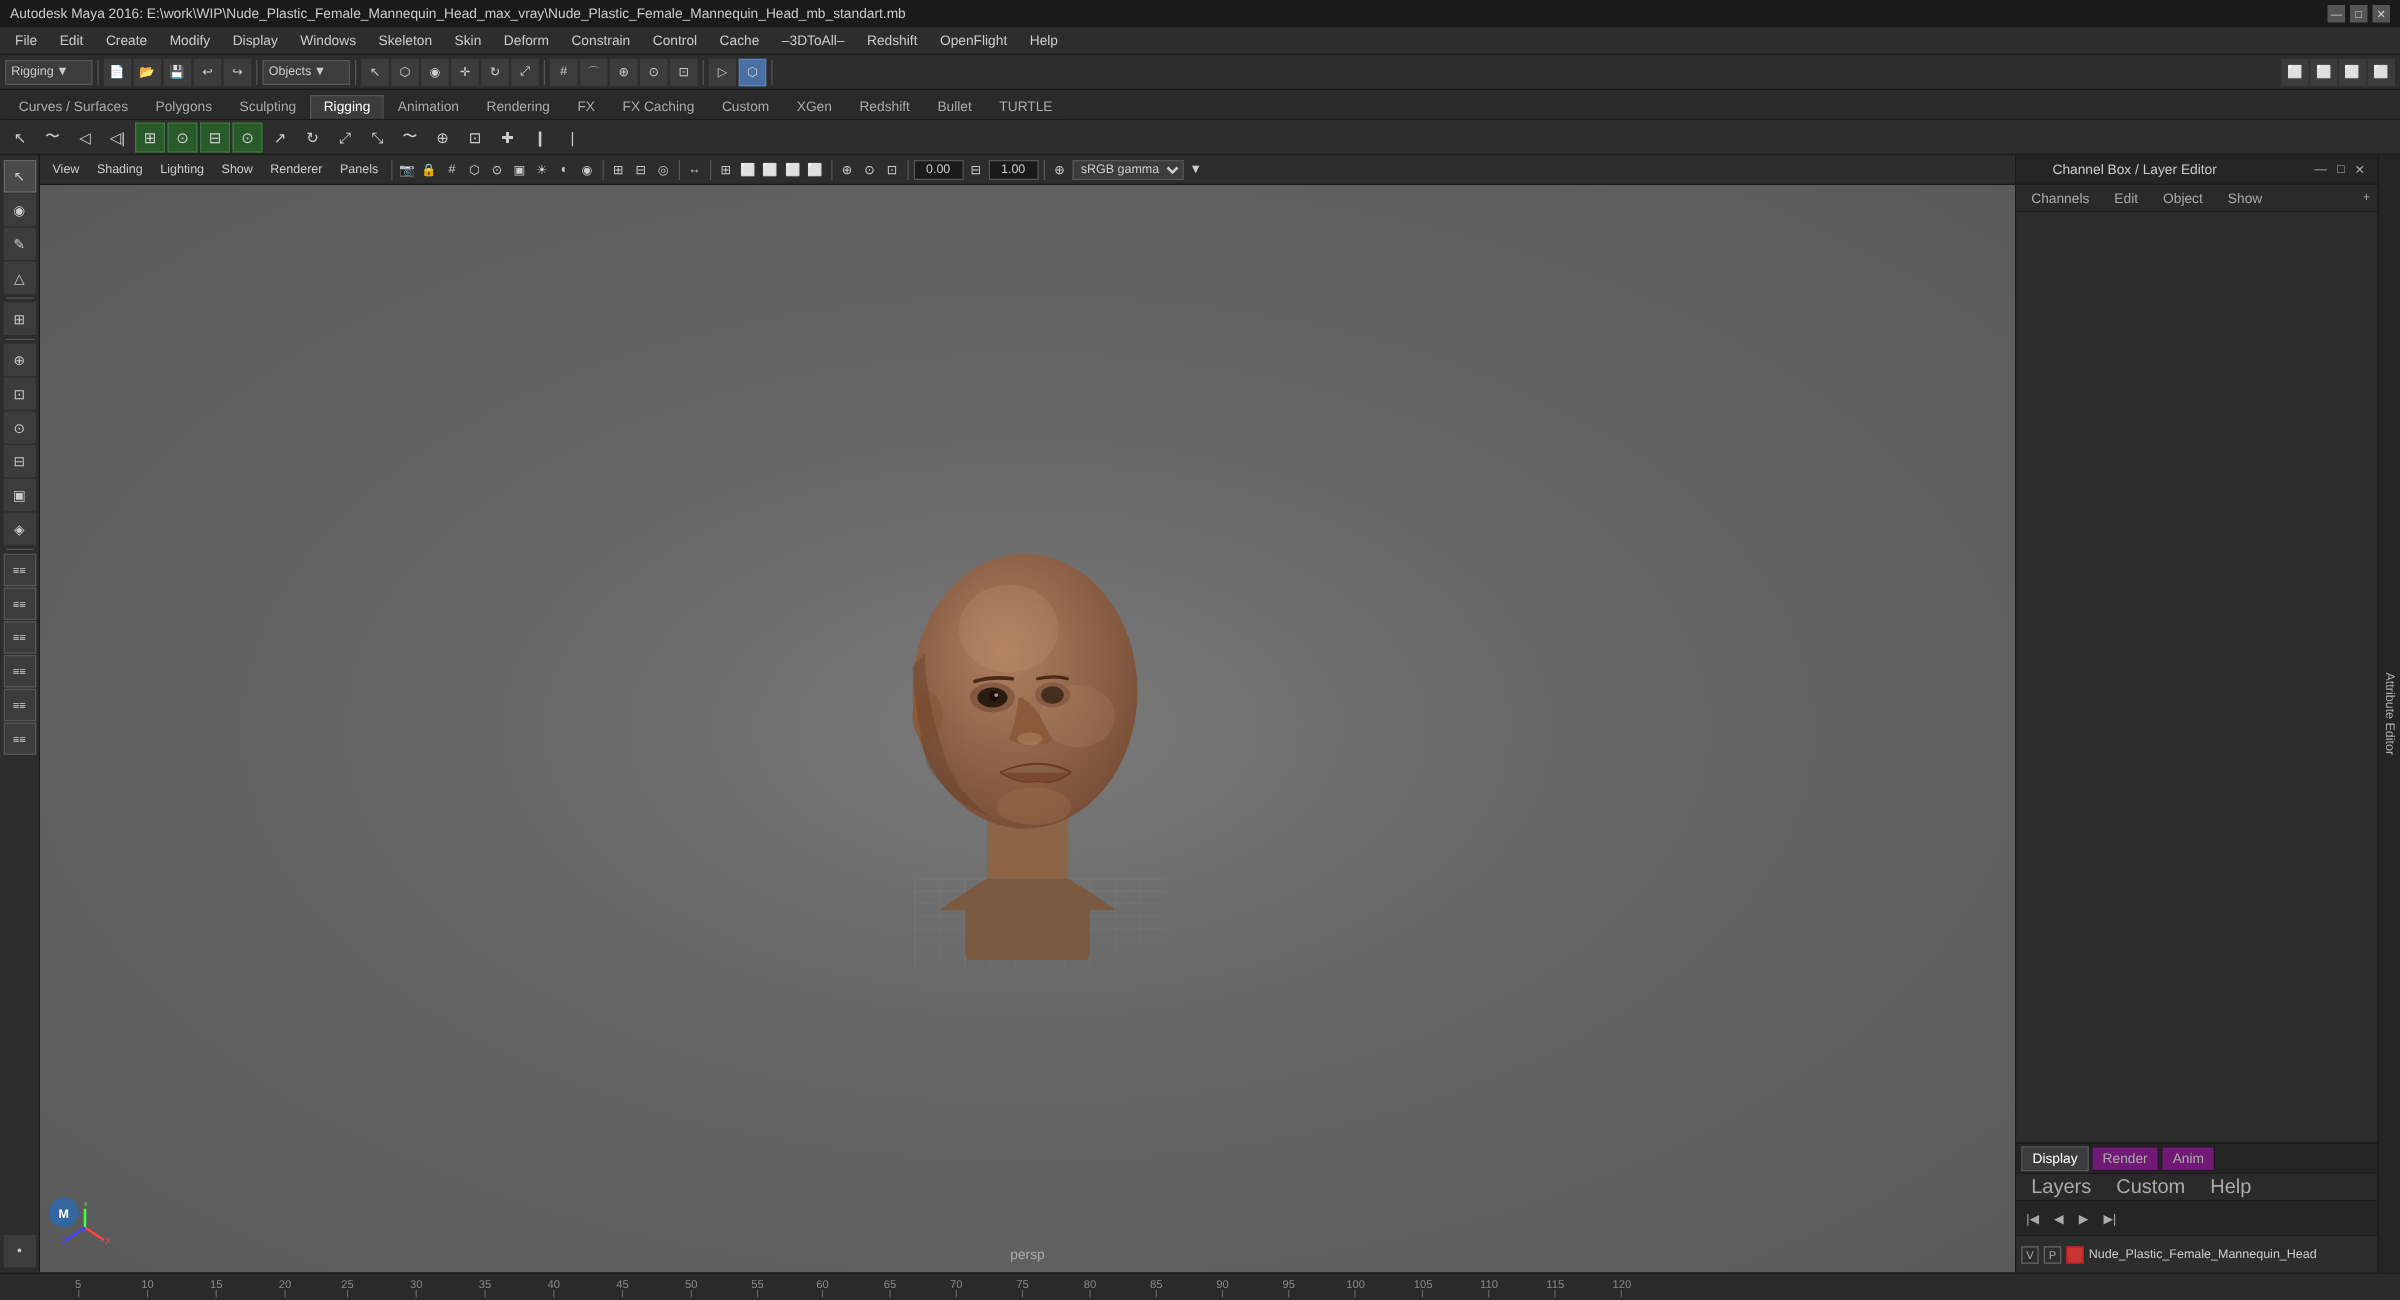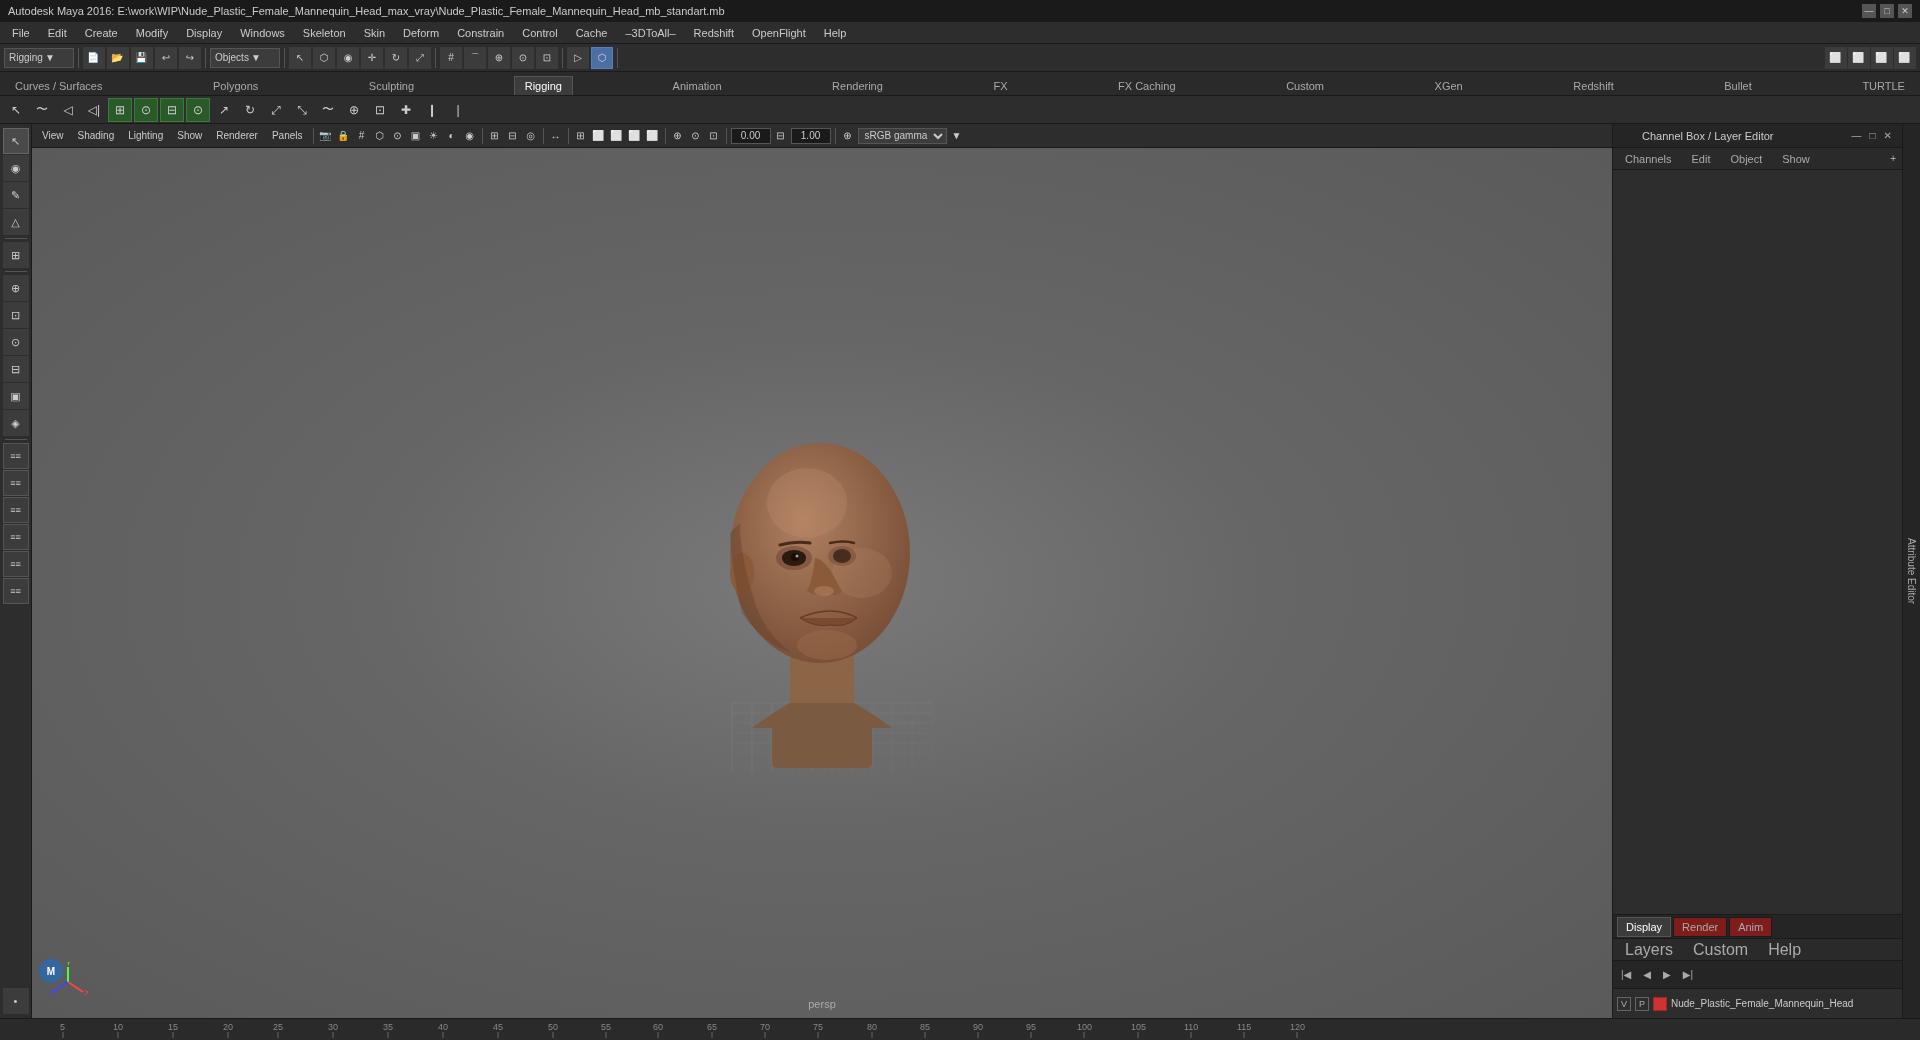--- a/index.html
+++ b/index.html
@@ -103,21 +103,20 @@
     .tb-btn.active { background: #4a6fa5; border-color: #5a7fb5; }
 
     
     #module-tabs {
       height: 24px;
       background: #2a2a2a;
       display: flex;
       align-items: flex-end;
       padding: 0 4px;
       border-bottom: 1px solid #1a1a1a;
-      justify-content: space-between;
     }
     .mod-tab {
       padding: 3px 10px;
       font-size: 11px;
       color: #aaa;
       cursor: pointer;
       border: 1px solid transparent;
       border-bottom: none;
       background: #2a2a2a;
     }
@@ -321,21 +320,21 @@
       align-items: center;
       padding: 0 4px;
       gap: 2px;
       border-top: 1px solid #1a1a1a;
     }
     .disp-tab {
       padding: 3px 8px;
       font-size: 11px;
       color: #aaa;
       cursor: pointer;
-      background: #7f1d1d;
+      background: #701a75;
       border: 1px solid #1a1a1a;
     }
     .disp-tab.active {
       color: #fff;
       background: #3c3c3c;
       border-color: #555;
     }
     #layer-tabs {
       height: 22px;
       background: #2a2a2a;

